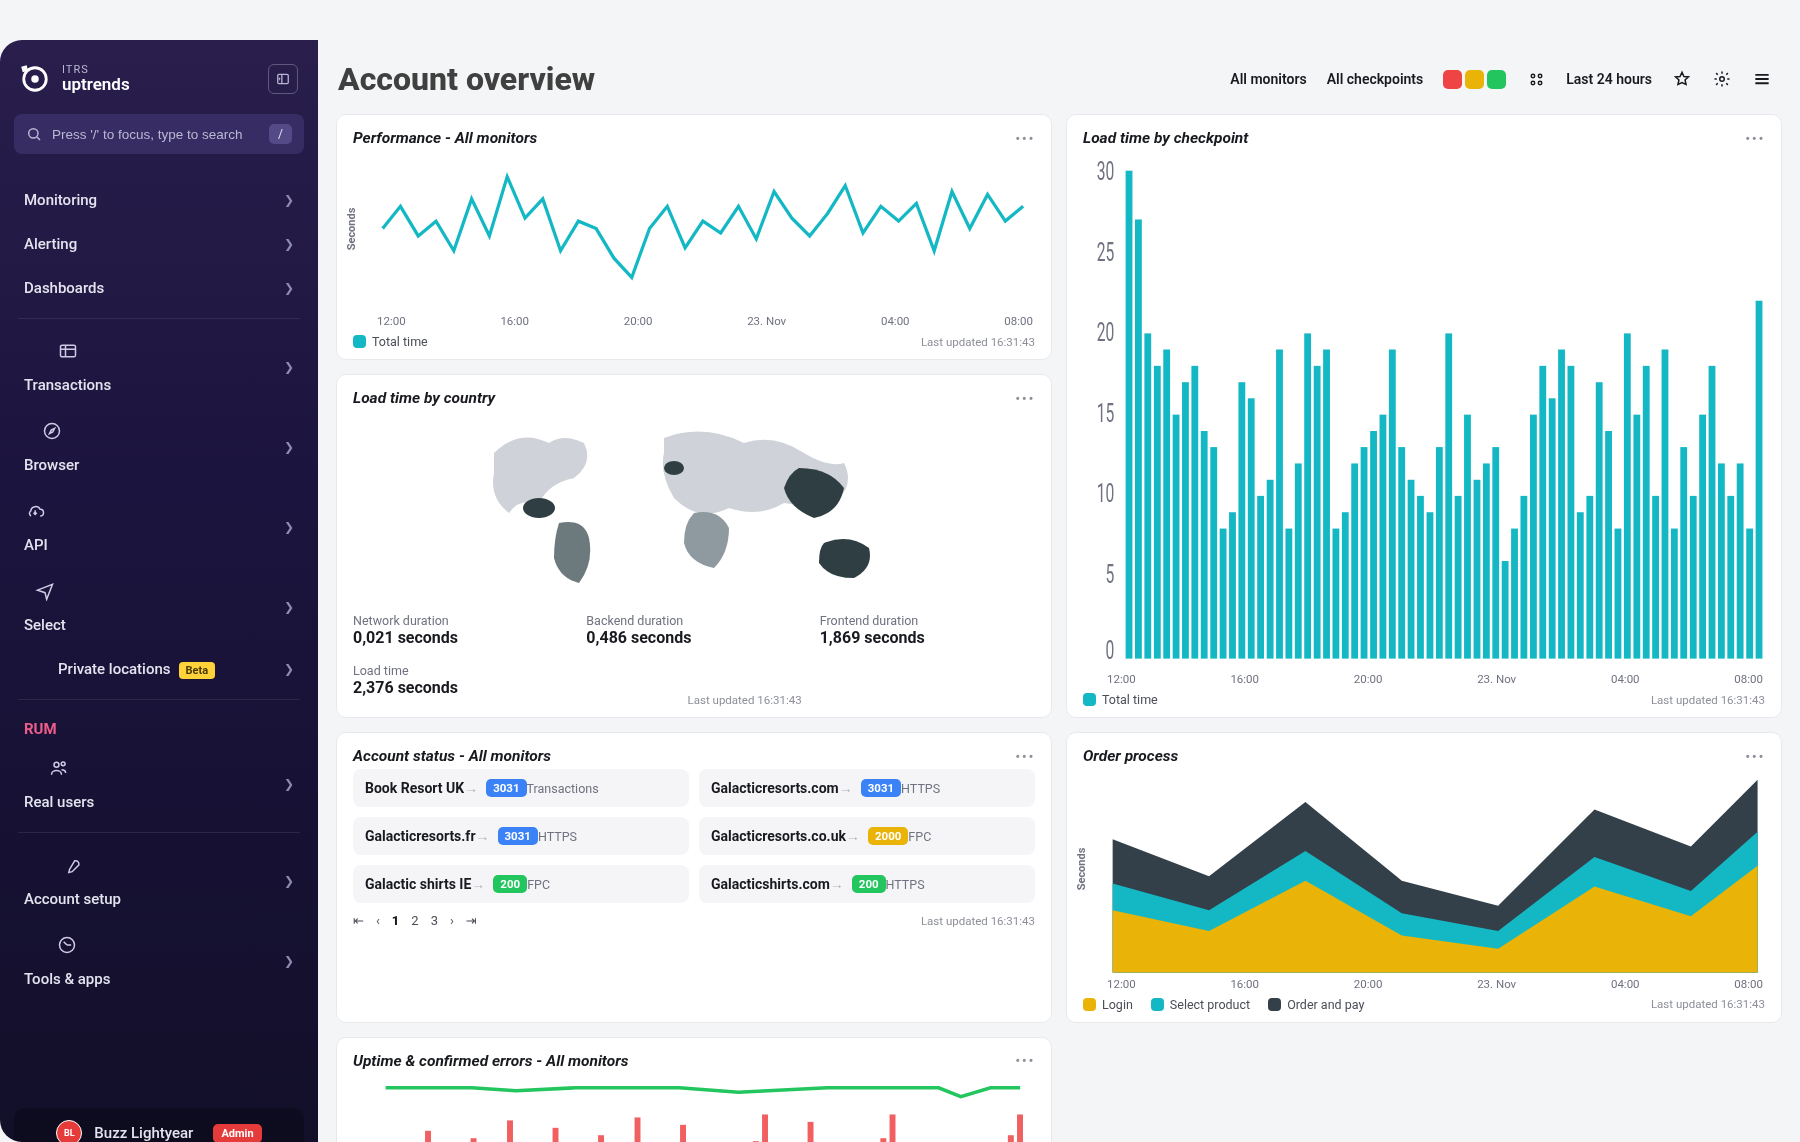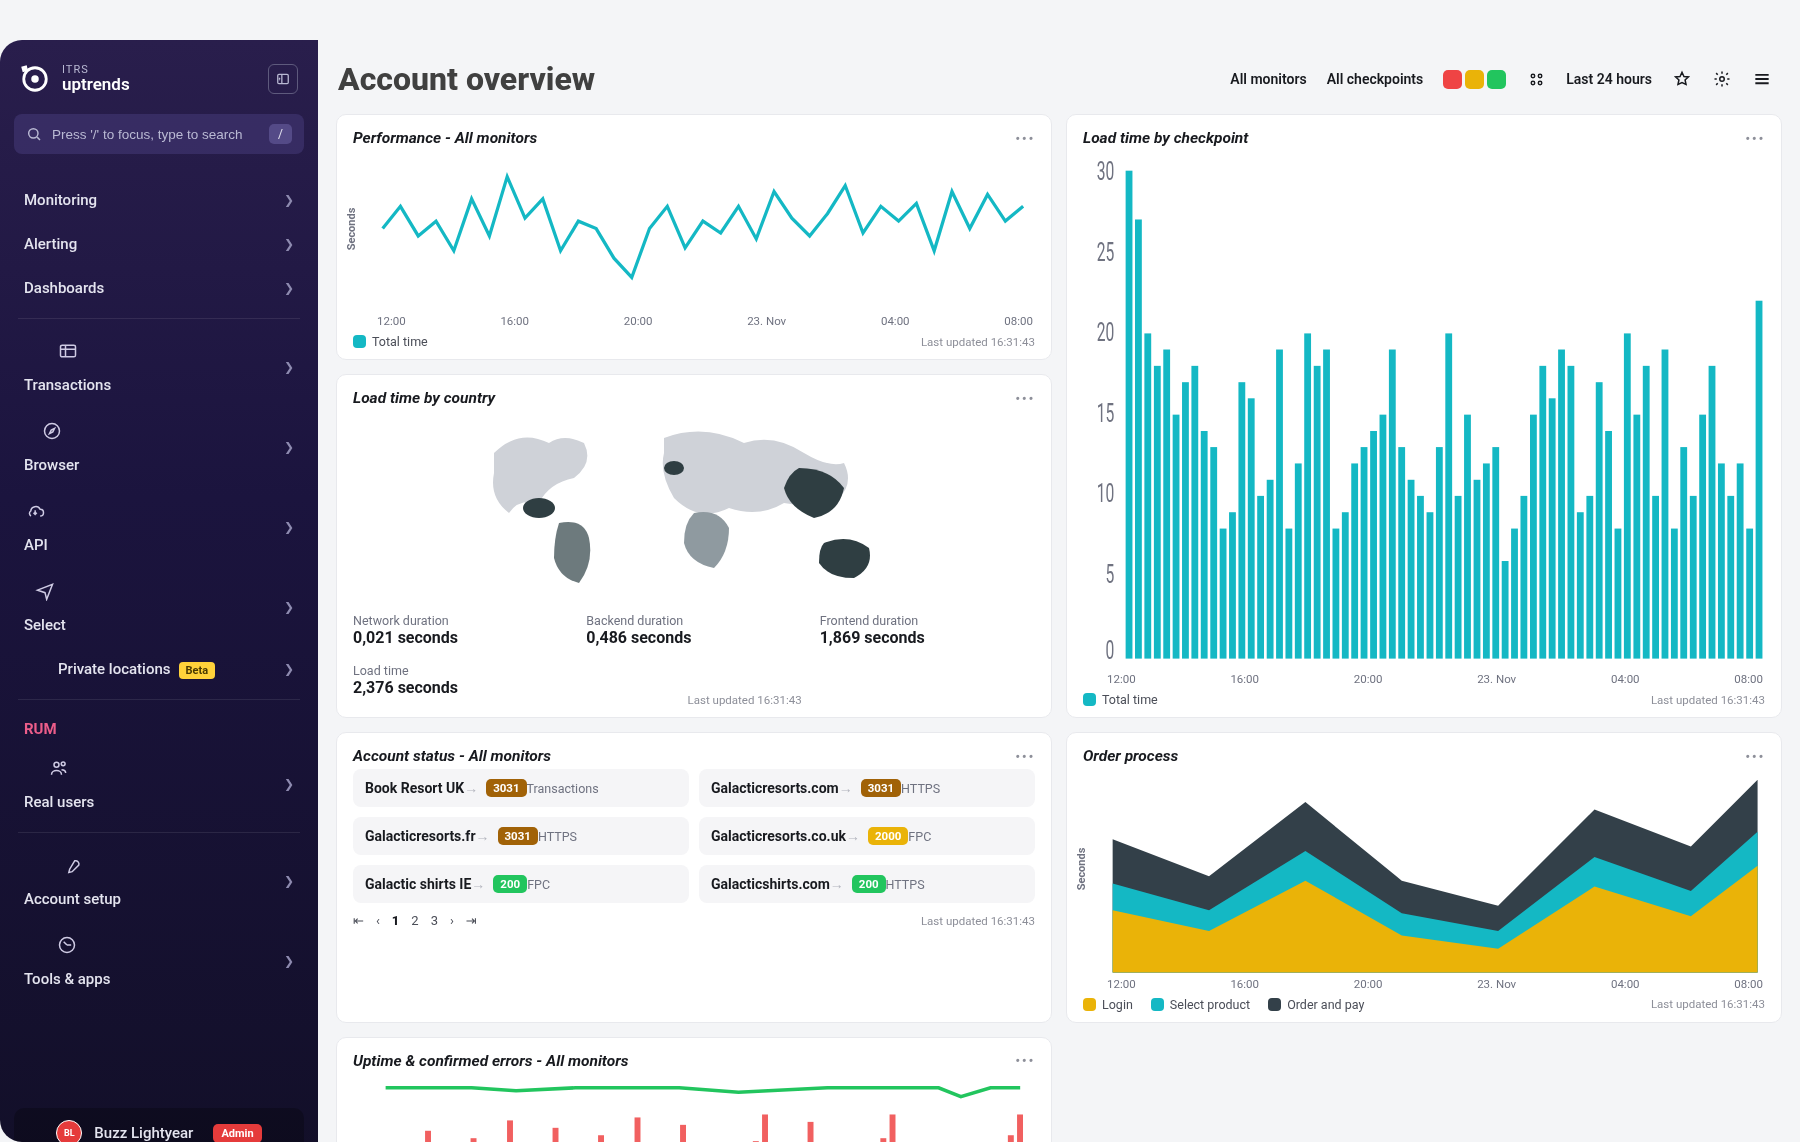--- a/index.html
+++ b/index.html
@@ -108,21 +108,21 @@
   .kpi-grid { display:grid; grid-template-columns: repeat(3,1fr); gap: 6px 18px; margin-top: 10px; }
   .kpi-label { font-size:12.5px; color:#6f7280; }
   .kpi-val { font-size:16px; font-weight:700; color:#181a1f; margin-bottom:10px; }
 
   
   .status-grid { display:grid; grid-template-columns: 1fr 1fr; gap:10px; margin-top:4px; }
   .stat-tile { background:#f5f5f7; border-radius:8px; padding:10px 12px; display:flex; flex-direction:row; gap:8px; cursor:pointer; }
   .stat-top { display:flex; align-items:center; justify-content:space-between; font-weight:700; font-size:14px; color:#181a1f; }
   .stat-bot { display:flex; align-items:center; justify-content:space-between; font-size:12.5px; color:#6f7280; }
   .code-badge { font-size:11.5px; font-weight:700; padding:2px 7px; border-radius:5px; color:#fff; }
-  .code-red { background:#a16207; }
+  .code-red { background:#3b82f6; }
   .code-yellow { background:#eab308; }
   .code-green { background:#22c55e; }
   .arrow { color:#b3b5be; }
   .pager { display:flex; align-items:center; justify-content:space-between; margin-top:10px; font-size:13px; color:#4b4e58; }
   .pager-nav { display:flex; align-items:center; gap:12px; }
   .pager-nav span { cursor:pointer; }
   .pager-nav .cur { font-weight:800; color:#181a1f; }
 
   
   .card.tall { grid-row: span 2; }

